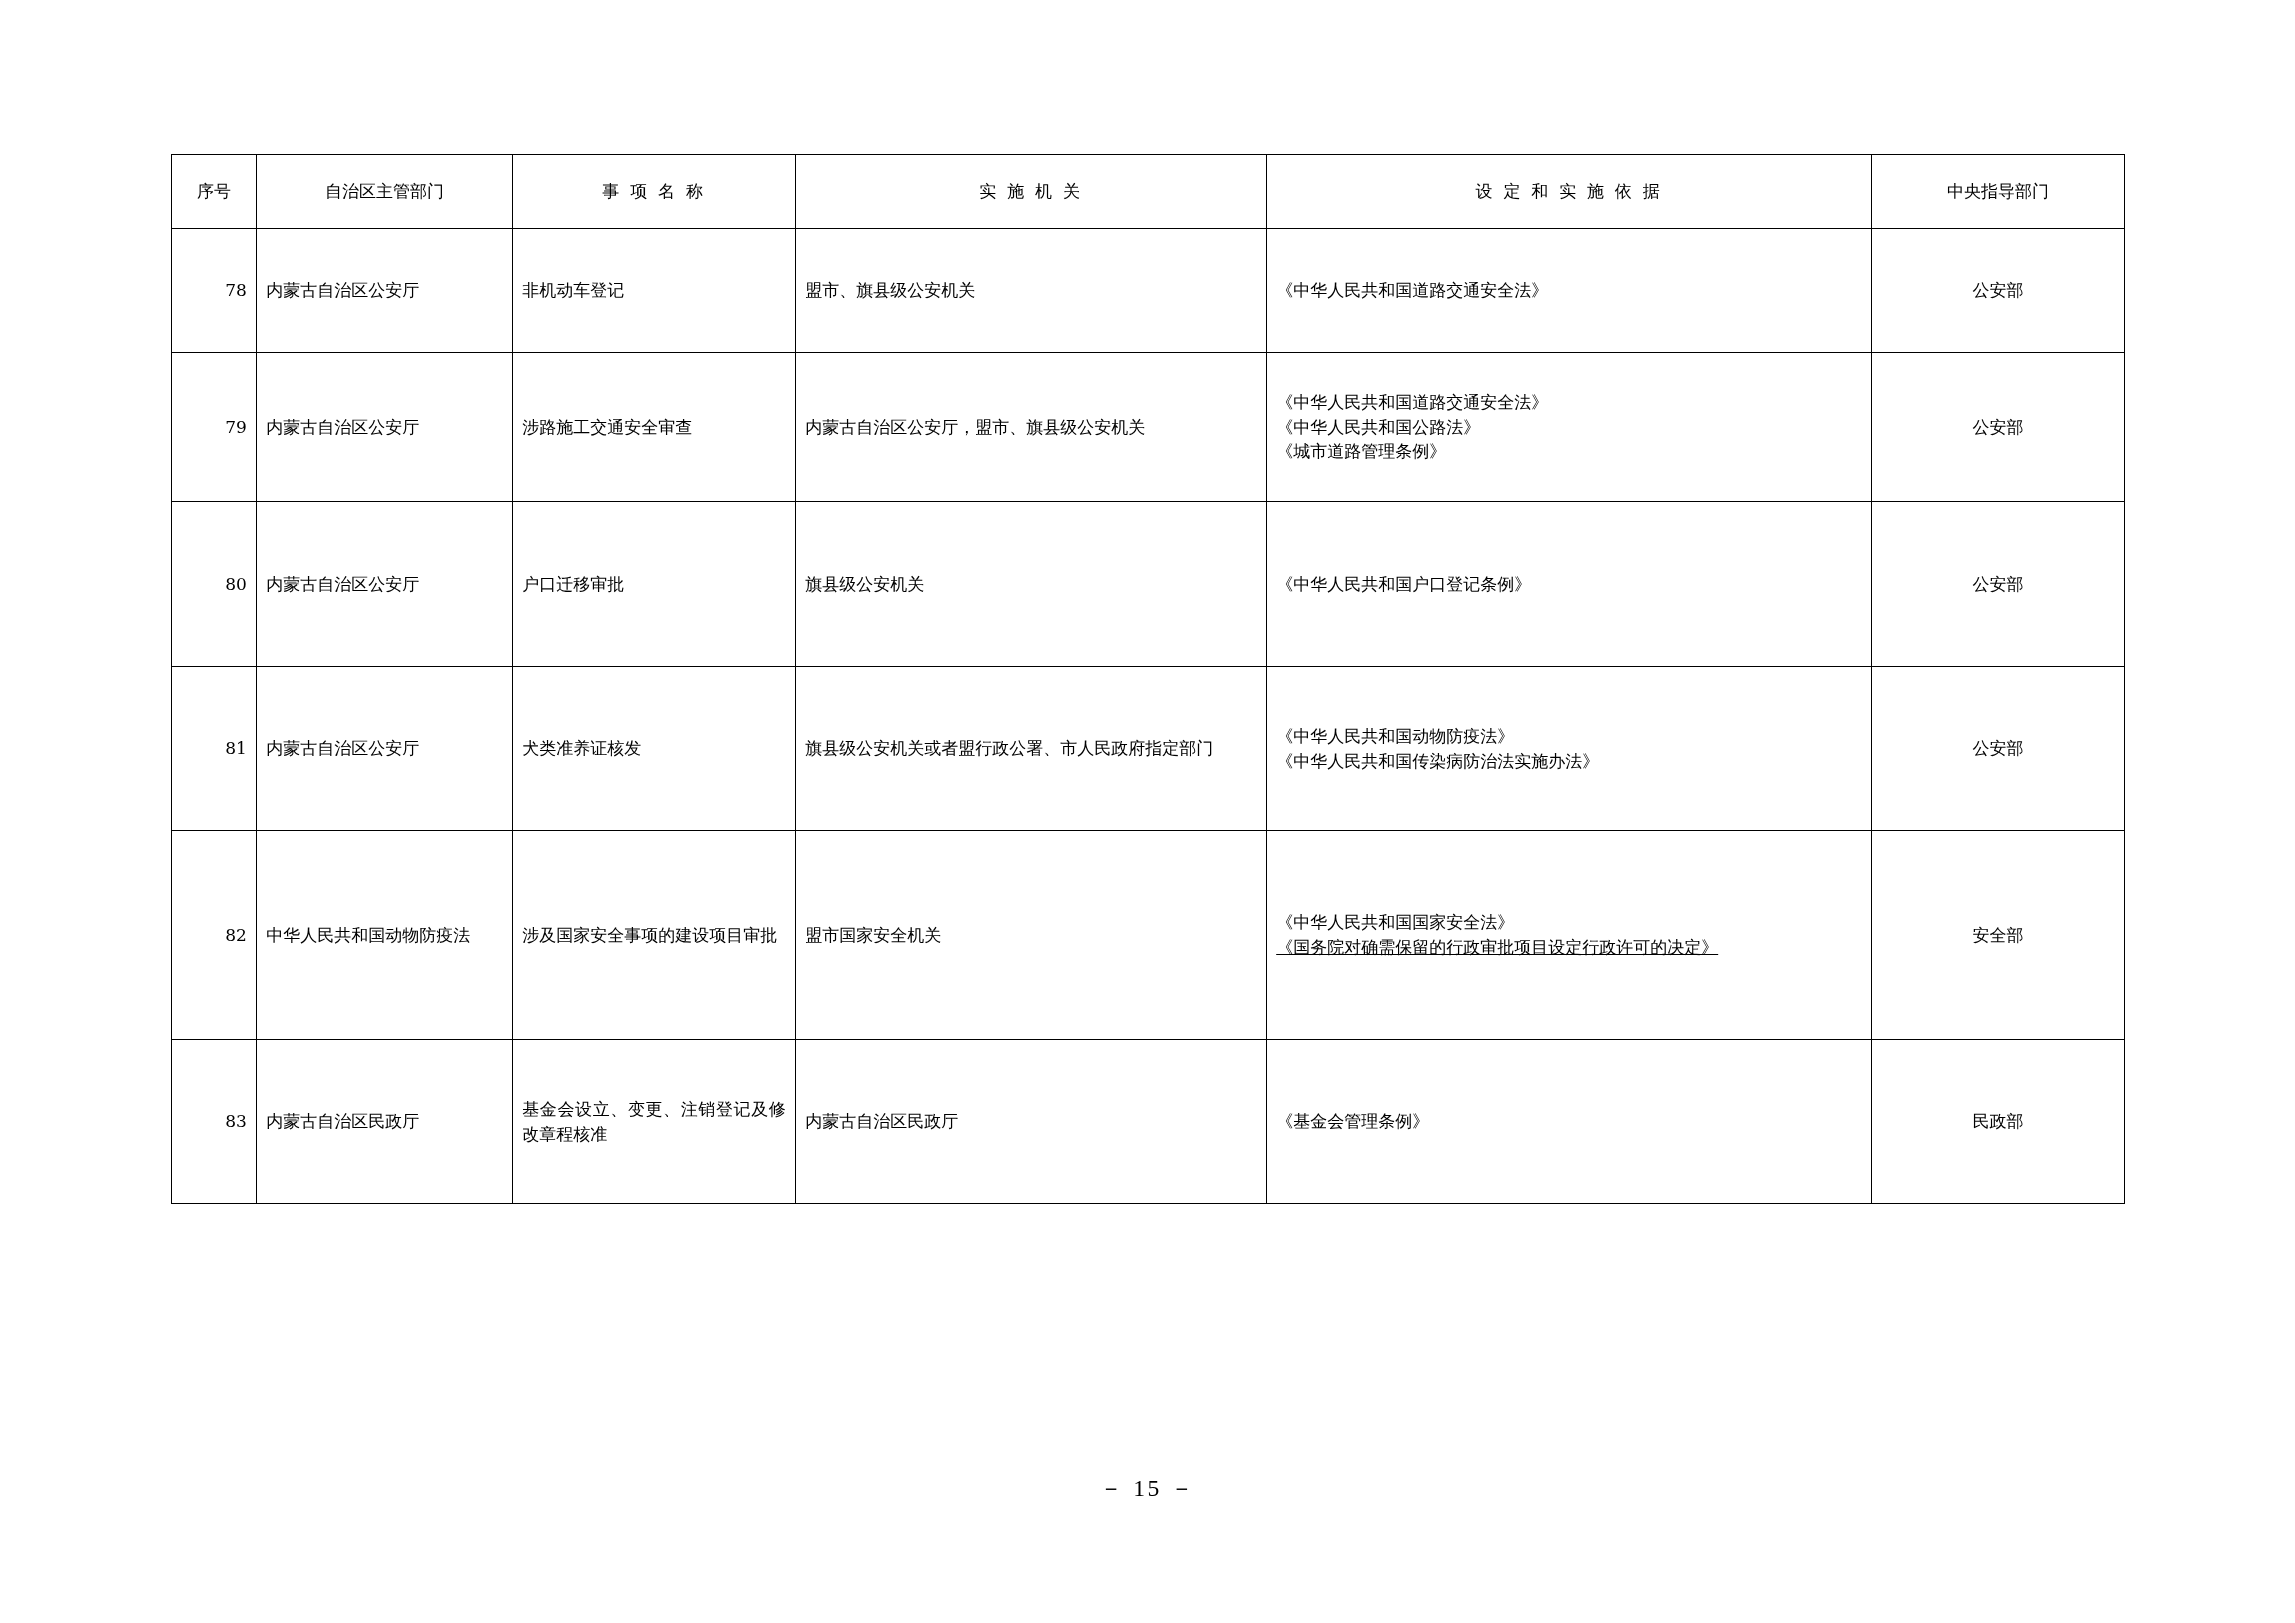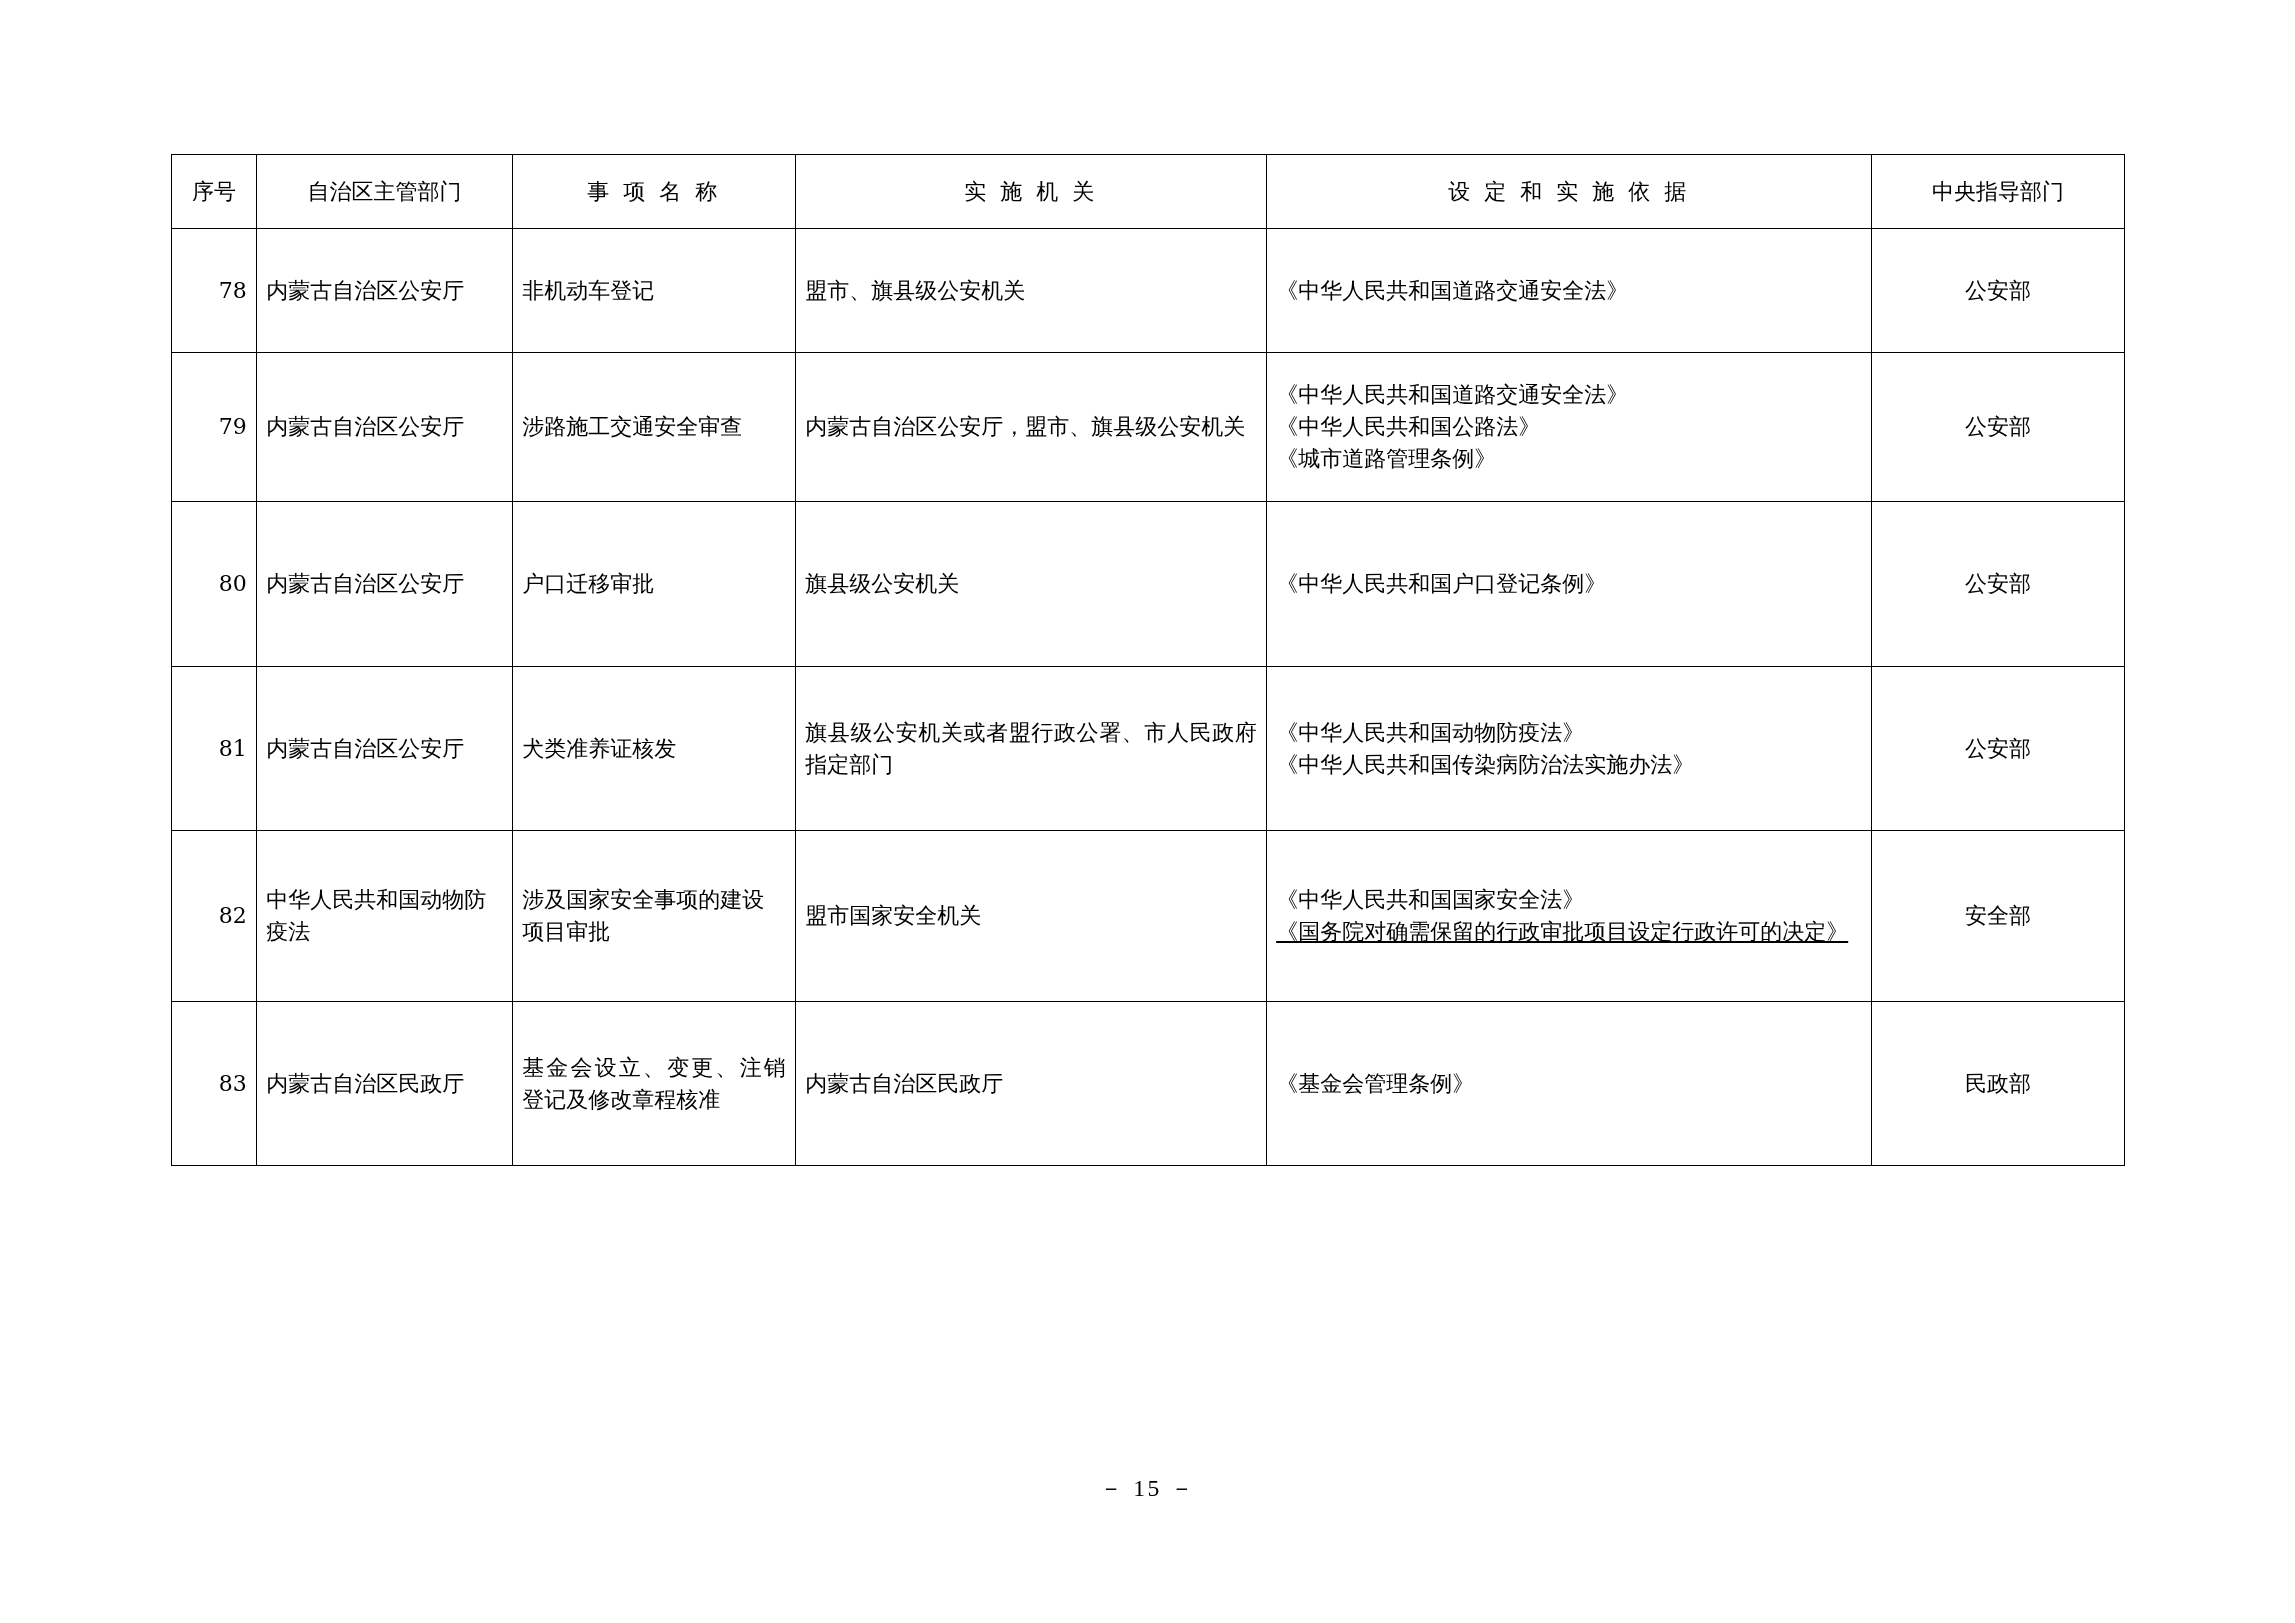--- a/index.html
+++ b/index.html
@@ -31,21 +31,21 @@
   table.doc-table {
     border-collapse: collapse;
     table-layout: fixed;
     width: 1953px;
   }
   table.doc-table td, table.doc-table th {
     border: 1.3px solid #000000;
     vertical-align: middle;
     padding: 6.5px 9.2px;
     font-weight: normal;
-    font-size: 22px;
+    font-size: 17px;
     line-height: 1.45;
   }
   
   col.c-seq    { width: 85px; }
   col.c-dept   { width: 256px; }
   col.c-item   { width: 283px; }
   col.c-org    { width: 471px; }
   col.c-basis  { width: 605px; }
   col.c-central{ width: 253px; }
 
@@ -163,21 +163,21 @@
           <td class="left tight">内蒙古自治区公安厅</td>
           <td class="left tight">犬类准养证核发</td>
           <td class="justify tight">旗县级公安机关或者盟行政公署、市人民政府指定部门</td>
           <td class="left tight multiline">
             <span>《中华人民共和国动物防疫法》</span>
             <span>《中华人民共和国传染病防治法实施办法》</span>
           </td>
           <td class="center">公安部</td>
         </tr>
 
-        <tr style="height:171px;">
+        <tr style="height:209px;">
           <td class="seq">82</td>
           <td class="left tight">中华人民共和国动物防疫法</td>
           <td class="left tight">涉及国家安全事项的建设项目审批</td>
           <td class="left tight">盟市国家安全机关</td>
           <td class="left tight multiline">
             <span>《中华人民共和国国家安全法》</span>
             <span style="white-space:normal;text-decoration:underline;">《国务院对确需保留的行政审批项目设定行政许可的决定》</span>
           </td>
           <td class="center">安全部</td>
         </tr>

